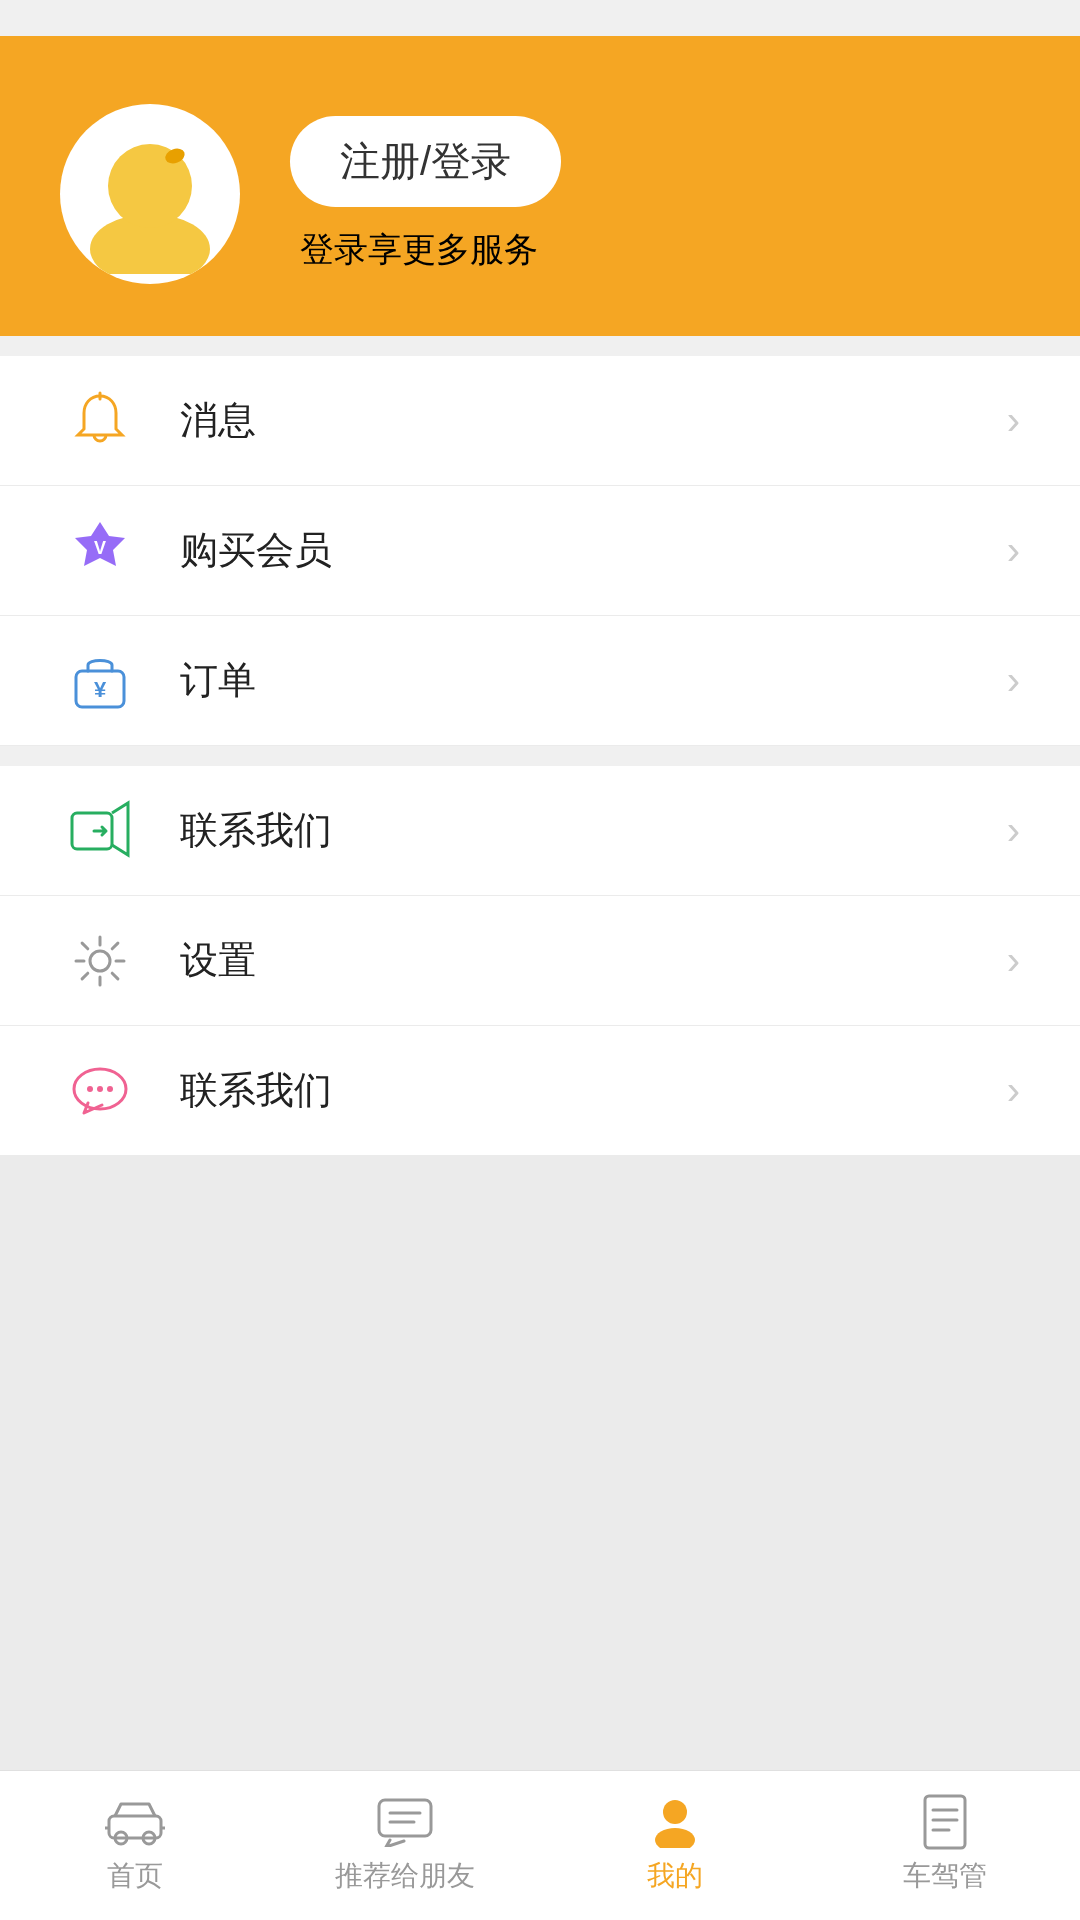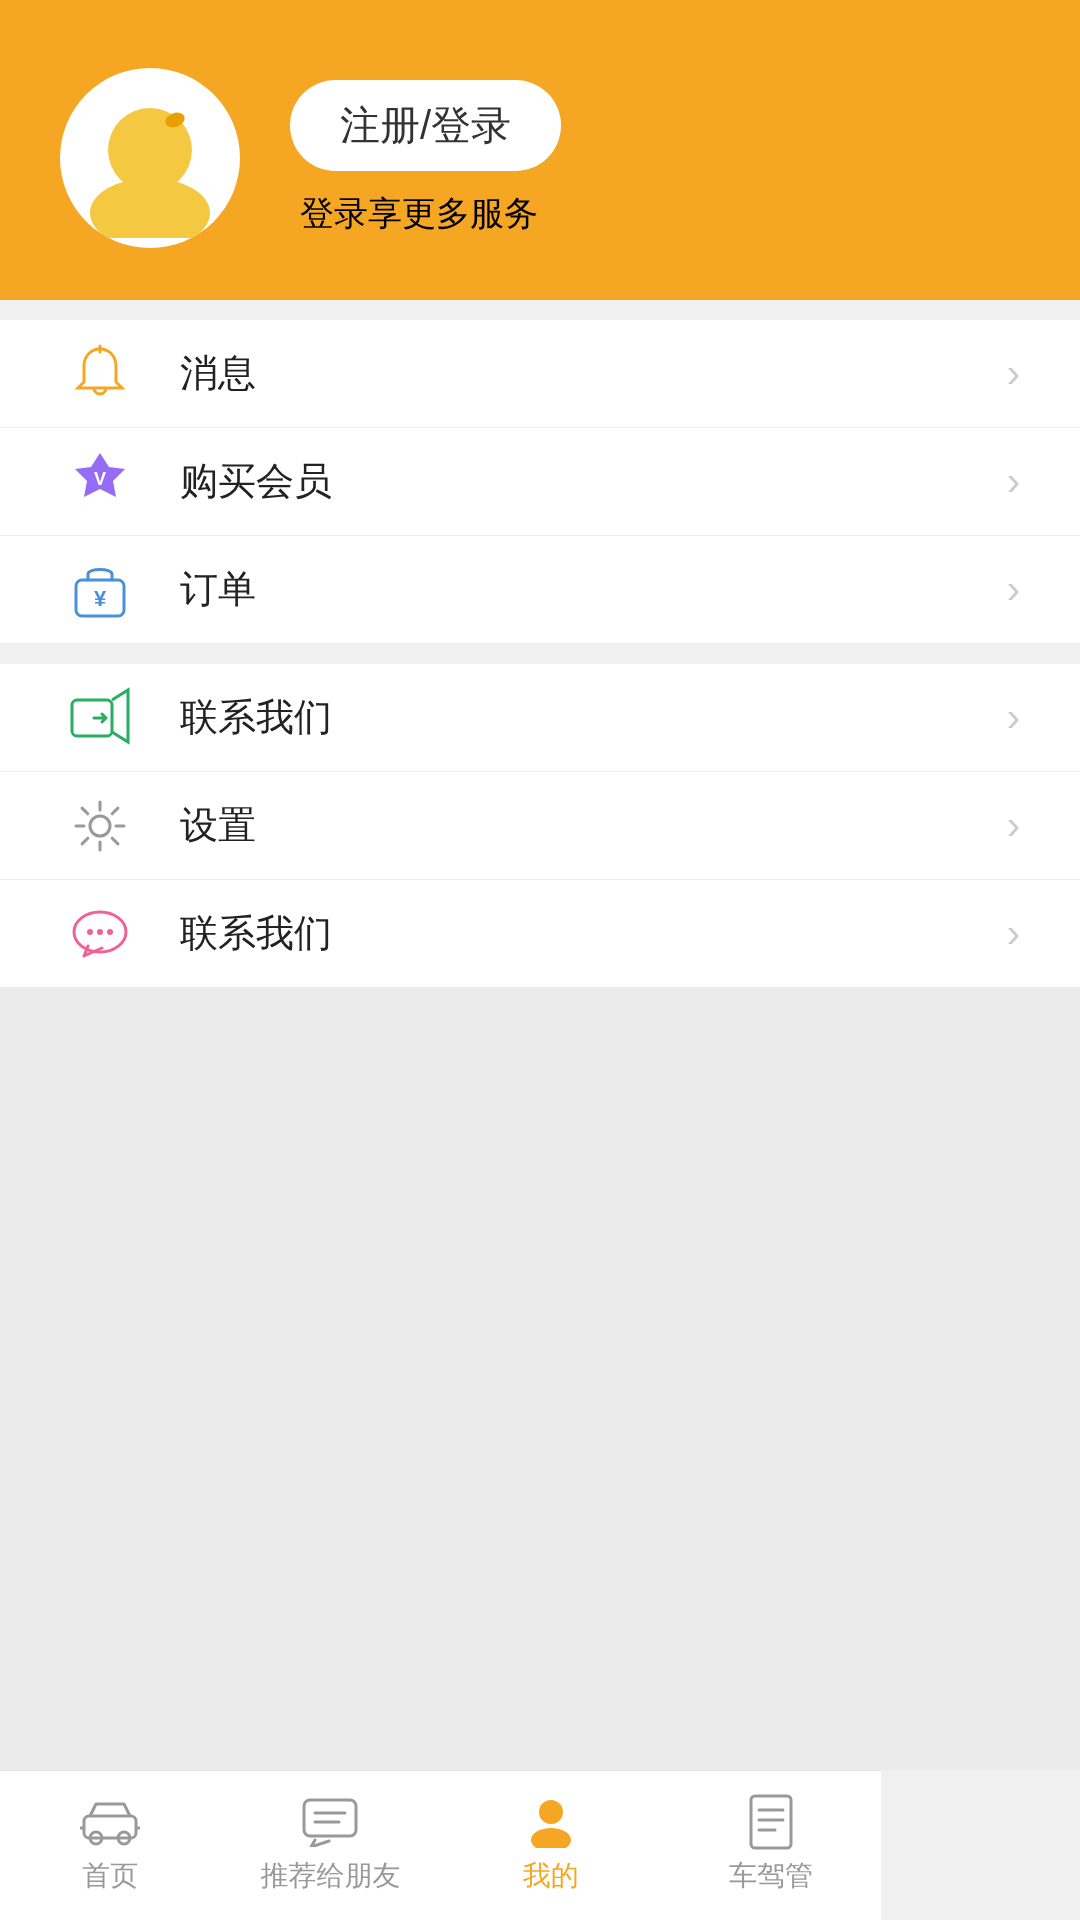--- a/index.html
+++ b/index.html
@@ -21,20 +21,21 @@
     }
 
     
     .header {
       background: #F5A623;
       padding: 60px 60px 44px 60px;
       display: flex;
       align-items: center;
       gap: 50px;
       min-height: 300px;
+      margin-top: 36px;
     }
 
     .avatar-container {
       width: 180px;
       height: 180px;
       border-radius: 50%;
       background: white;
       display: flex;
       align-items: center;
       justify-content: center;
@@ -80,21 +81,21 @@
 
     
     .menu-list {
       background: white;
     }
 
     .menu-item {
       display: flex;
       align-items: center;
       padding: 0 60px;
-      height: 108px;
+      height: 130px;
       border-bottom: 1px solid #ebebeb;
       cursor: pointer;
       background: white;
     }
 
     .menu-icon {
       width: 80px;
       height: 80px;
       display: flex;
       align-items: center;
@@ -120,21 +121,21 @@
       flex: 1;
       background: #ebebeb;
       min-height: 600px;
     }
 
     
     .bottom-nav {
       position: fixed;
       bottom: 0;
       left: 0;
-      width: 881px;
+      width: 1080px;
       height: 150px;
       background: white;
       border-top: 1px solid #e0e0e0;
       display: flex;
       align-items: stretch;
     }
 
     .nav-item {
       flex: 1;
       display: flex;

